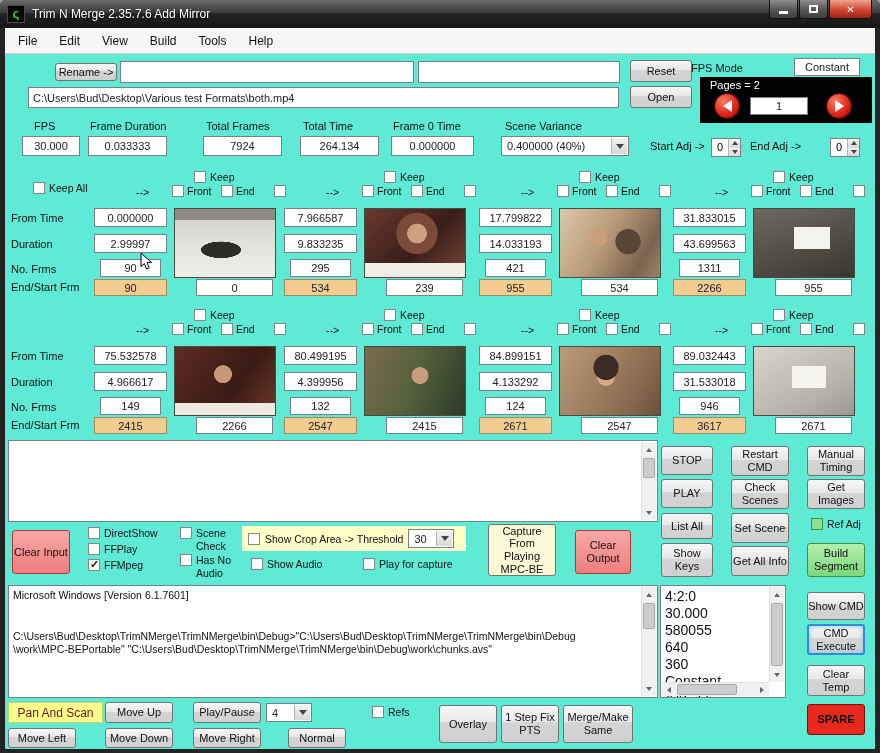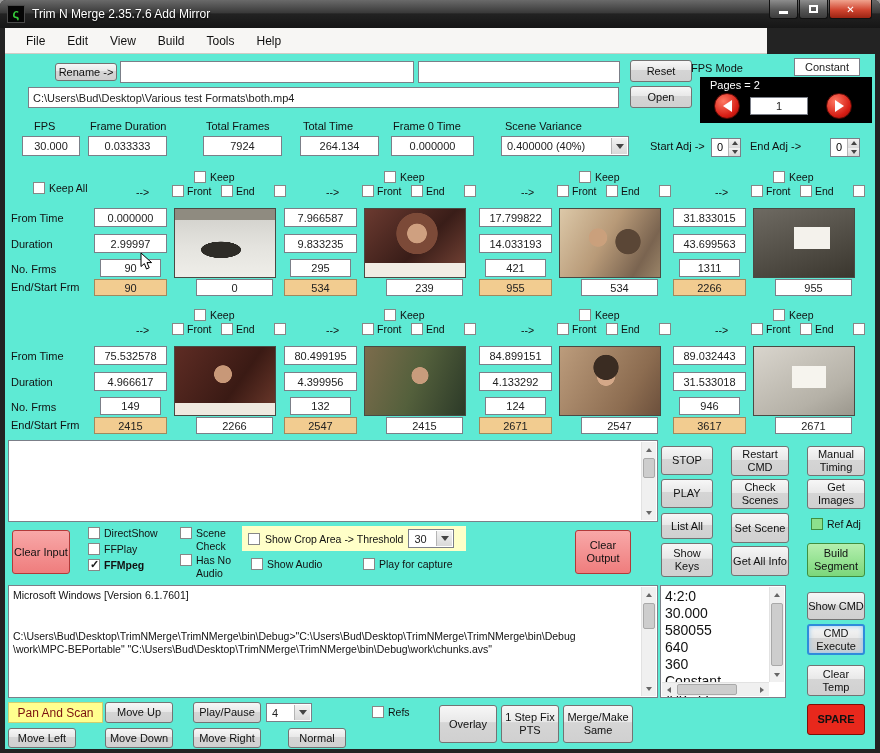--- a/index.html
+++ b/index.html
@@ -14,22 +14,22 @@
     color:#35c93a; font-size:13px; font-weight:bold; text-align:center; line-height:16px; }
   .title-text { font-size:12px; color:#fff; text-shadow:0 1px 2px #000; }
   .win-btns { position:absolute; right:8px; top:0; display:flex; }
   .win-btn { width:29px; height:19px; border:1px solid #111; border-top:none; background:linear-gradient(#8d8d8d,#565656 55%,#3c3c3c);
     color:#fff; display:flex; align-items:center; justify-content:center; border-radius:0 0 3px 3px; margin-left:1px; font-size:10px;}
   .win-btn.close { width:43px; background:linear-gradient(#f0a38e,#d14530 55%,#9b2413); }
   .glyph-min { width:9px; height:3px; background:#fff; margin-top:7px;}
   .glyph-max { width:9px; height:8px; border:2px solid #fff; }
 
   
-  .menubar { position:absolute; top:28px; left:5px; width:762px; height:26px; background:#f7f6f4;
-    border-bottom:1px solid #cfccc5; display:flex; align-items:center; padding-left:10px; }
+  .menubar { position:absolute; top:28px; left:5px; width:870px; height:26px; background:#f7f6f4;
+    border-bottom:1px solid #cfccc5; display:flex; align-items:center; padding-left:2px; }
   .menu-item { font-size:12px; color:#111; padding:4px 11px; }
 
   
   .content { position:absolute; top:54px; left:5px; width:870px; height:695px; background:#5eead4; overflow:hidden; }
 
   .lbl  { font-size:11px; color:#111; position:absolute; white-space:nowrap; }
   .sl   { font-size:10.5px; color:#111; white-space:nowrap; }
   input.f { position:absolute; border:1px solid #7b7f88; background:#fff; font-size:11px; text-align:center; color:#222; }
   input.f.left { text-align:left; padding-left:4px; }
   input.f.orange { background:#f2cc90; border-color:#a08a5e; }
@@ -480,21 +480,21 @@
     <div class="btn red" style="left:7px;top:476px;width:58px;height:44px;">Clear Input</div>
 
     <div class="cbrow" style="left:83px;top:473px;">
       <span class="cb"></span>
       <span class="sl">DirectShow</span>
     </div>
     <div class="cbrow" style="left:83px;top:489px;">
       <span class="cb"></span>
       <span class="sl">FFPlay</span>
     </div>
-    <div class="cbrow" style="left:83px;top:505px;font-weight:bold;">
+    <div class="cbrow" style="left:83px;top:505px;">
       <span class="cb checked"></span>
       <span class="sl">FFMpeg</span>
     </div>
 
     <div class="cbrow" style="left:175px;top:473px;align-items:flex-start;">
       <span class="cb"></span>
       <span class="sl" style="white-space:normal;width:40px;line-height:1.2;">Scene Check</span>
     </div>
     <div class="cbrow" style="left:175px;top:500px;align-items:flex-start;">
       <span class="cb"></span>
@@ -513,20 +513,21 @@
     </div>
     <div class="cbrow" style="left:246px;top:504px;">
       <span class="cb"></span>
       <span class="sl">Show Audio</span>
     </div>
     <div class="cbrow" style="left:358px;top:504px;">
       <span class="cb"></span>
       <span class="sl">Play for capture</span>
     </div>
 
+    <div class="btn pale" style="left:483px;top:470px;width:68px;height:52px;padding:2px;">Capture From Playing MPC-BE</div>
     <div class="btn red" style="left:570px;top:476px;width:56px;height:44px;">Clear Output</div>
 
     <div class="whitebox" style="left:3px;top:531px;width:650px;height:113px;padding:3px 20px 3px 4px;">
       <div class="cline">Microsoft Windows [Version 6.1.7601]</div>
       <div class="cline"></div>
       <div class="cline"></div>
       <div class="cline">C:\Users\Bud\Desktop\TrimNMerge\TrimNMerge\bin\Debug&gt;"C:\Users\Bud\Desktop\TrimNMerge\TrimNMerge\bin\Debug</div>
       <div class="cline">\work\MPC-BEPortable" "C:\Users\Bud\Desktop\TrimNMerge\TrimNMerge\bin\Debug\work\chunks.avs"</div>
       <div class="vsb">
         <div class="a up">

